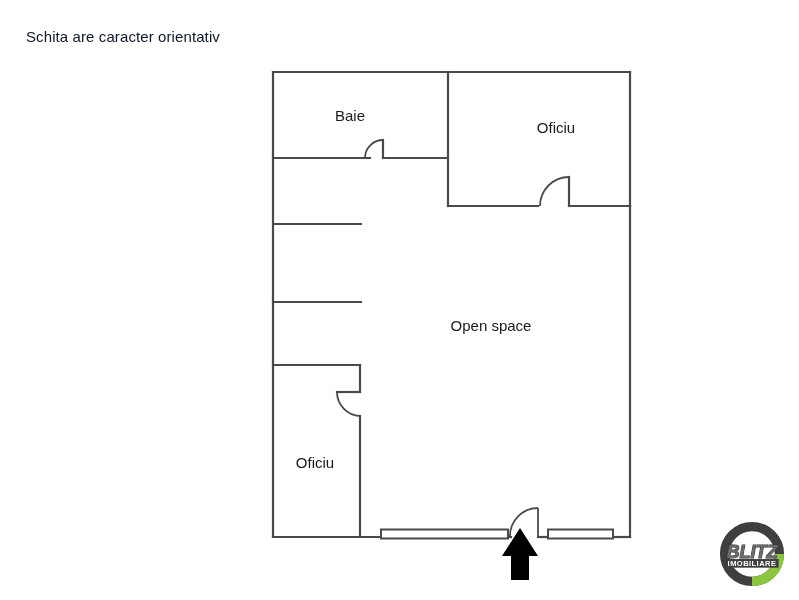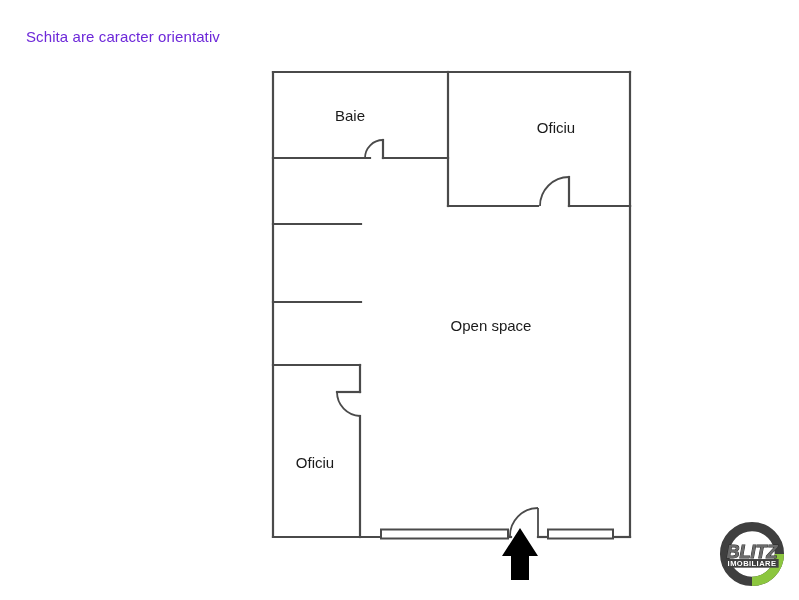--- a/index.html
+++ b/index.html
@@ -15,21 +15,21 @@
     width: 799px;
     height: 600px;
     background: #ffffff;
     overflow: hidden;
   }
   #plan-title {
     position: absolute;
     left: 26px;
     top: 28px;
     font-size: 15px;
-    color: #6d28d9;
+    color: #0f172a;
     letter-spacing: 0.1px;
     white-space: nowrap;
   }
   #floorplan-svg {
     position: absolute;
     left: 0;
     top: 0;
   }
   .room-label {
     font-family: "Liberation Sans", sans-serif;

